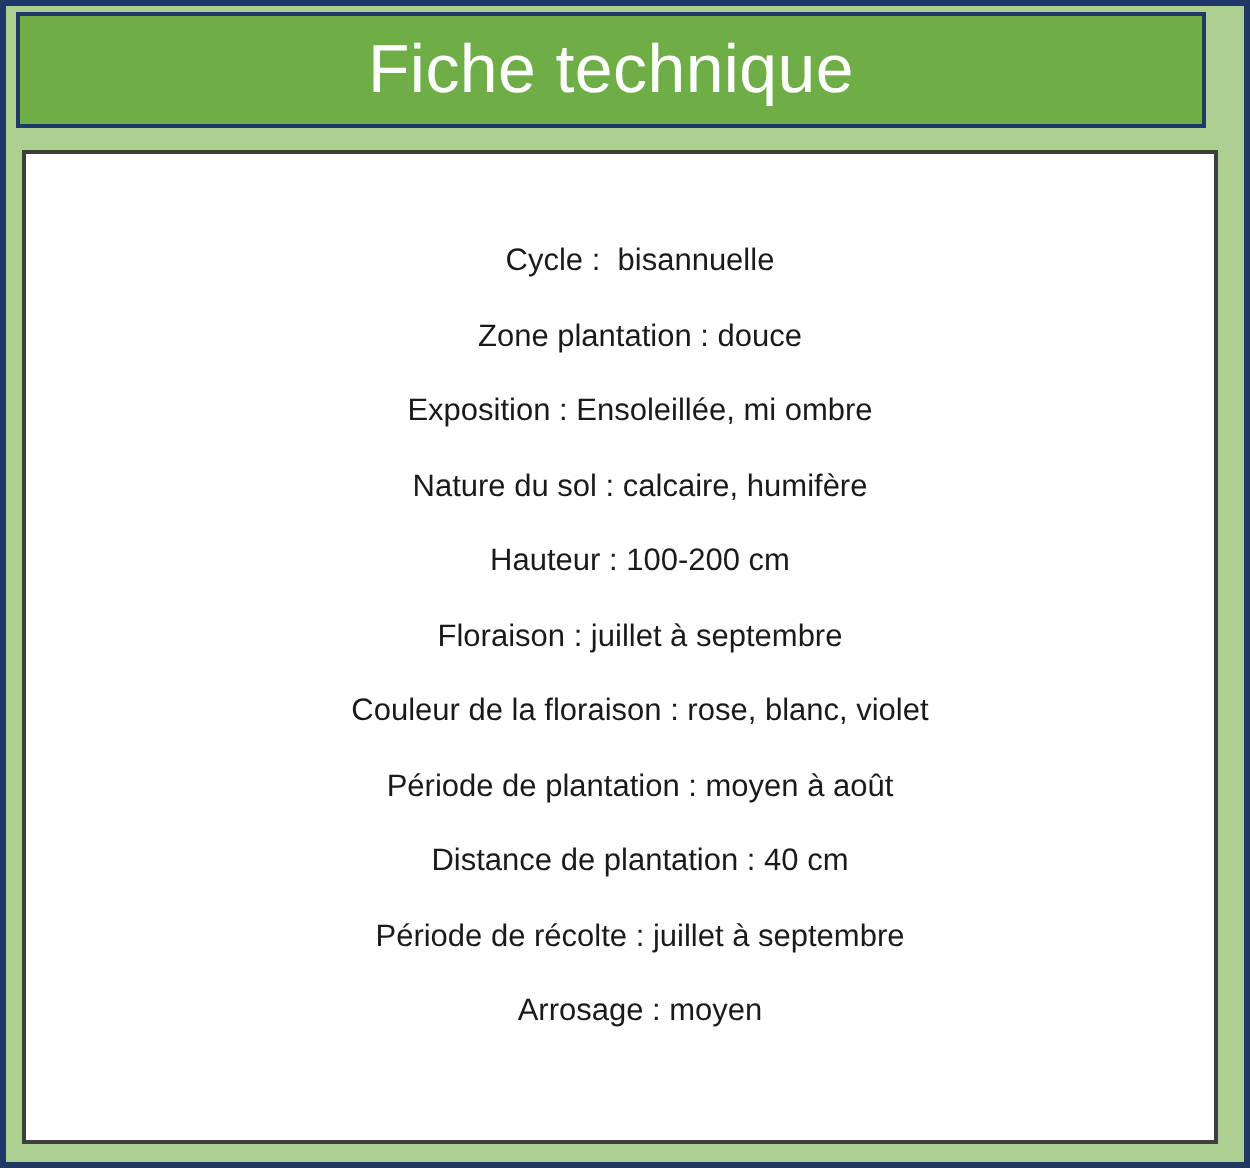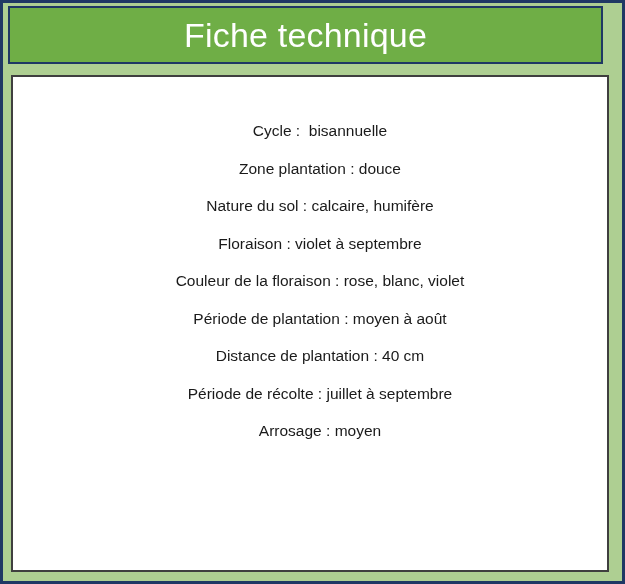--- a/index.html
+++ b/index.html
@@ -90,22 +90,24 @@
 <div class="slide">
 
   <div class="title-banner">
     <div class="title-text">Fiche technique</div>
   </div>
 
   <div class="content-panel">
     <div class="spec-list">
       <div class="spec-line">Cycle :  bisannuelle</div>
       <div class="spec-line">Zone plantation : douce</div>
+      <div class="spec-line">Exposition : Ensoleillée, mi ombre</div>
       <div class="spec-line">Nature du sol : calcaire, humifère</div>
-      <div class="spec-line">Floraison : violet à septembre</div>
+      <div class="spec-line">Hauteur : 100-200 cm</div>
+      <div class="spec-line">Floraison : juillet à septembre</div>
       <div class="spec-line">Couleur de la floraison : rose, blanc, violet</div>
       <div class="spec-line">Période de plantation : moyen à août</div>
       <div class="spec-line">Distance de plantation : 40 cm</div>
       <div class="spec-line">Période de récolte : juillet à septembre</div>
       <div class="spec-line">Arrosage : moyen</div>
     </div>
   </div>
 
 </div>
 

